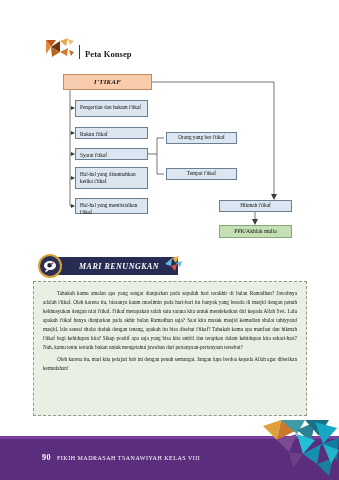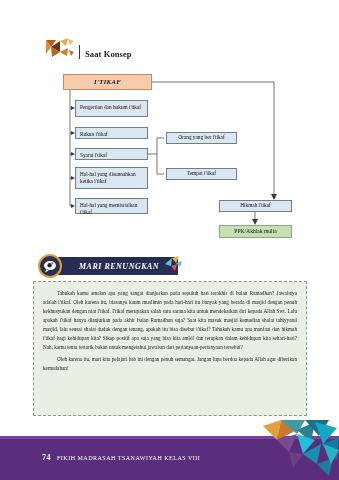--- a/index.html
+++ b/index.html
@@ -127,21 +127,21 @@
         <polygon points="0,2 5,9 0,16" fill="#e08a3c"></polygon>
         <polygon points="5,9 14,3 14,14" fill="#6d3410"></polygon>
         <polygon points="5,9 14,14 6,19" fill="#b5671f"></polygon>
         <polygon points="14,3 22,0 20,8" fill="#e9a84f"></polygon>
         <polygon points="14,14 22,10 21,18" fill="#d07c2c"></polygon>
         <polygon points="22,1 28,3 24,7" fill="#f0bd6a"></polygon>
         <polygon points="23,12 28,14 25,18" fill="#c96f24"></polygon>
       </svg>
     </span>
     <span class="pk-divider"></span>
-    <span class="pk-label">Saat Konsep</span>
+    <span class="pk-label">Peta Konsep</span>
   </div>
 
   <div class="map">
     <svg width="339" height="190">
       <g stroke="#3b3b3b" stroke-width="0.7" fill="none">
 
         <path d="M70 30 L70 146"></path>
         <path d="M70 48 L73 48"></path>
         <path d="M70 73 L73 73"></path>
         <path d="M70 94 L73 94"></path>
@@ -204,21 +204,21 @@
   </span>
 
   <div class="body-box">
     <p>Tahukah kamu amalan apa yang sangat dianjurkan pada sepuluh hari terakhir di bulan Ramadhan? Jawabnya adalah i'tikaf. Oleh karena itu, biasanya kaum muslimin pada hari-hari itu banyak yang berada di masjid dengan penuh kekhusyukan dengan niat i'tikaf. I'tikaf merupakan  salah satu sarana kita untuk mendekatkan diri kepada Allah Swt.  Lalu apakah i'tikaf hanya dianjurkan pada akhir bulan Ramadhan saja? Saat kita masuk masjid  kemudian shalat tahiyyatul masjid, lalu seusai shalat duduk dengan tenang,  apakah itu bisa disebut i'tikaf? Tahukah kamu apa manfaat dan hikmah i'tikaf bagi kehidupan kita?  Sikap positif apa saja yang bisa kita ambil dan terapkan dalam kehidupan kita sehari-hari? Nah, kamu tentu tertarik bukan untuk mengetahui jawaban dari pertanyaan-pertanyaan tersebut?</p>
     <p>Oleh karena itu, mari kita pelajari bab ini dengan penuh semangat. Jangan lupa berdoa kepada Allah agar diberikan kemudahan!</p>
   </div>
 
   <div class="footer-band">
     <div class="accent"></div>
     <div class="footer-text">
-      <span class="footer-page">74</span>
+      <span class="footer-page">90</span>
       <span>FIKIH MADRASAH TSANAWIYAH KELAS VIII</span>
     </div>
     <span class="footer-deco">
       <svg width="120" height="60" viewBox="0 0 120 60">
         <polygon points="44,6 62,0 58,20" fill="#e0a13c"></polygon>
         <polygon points="58,20 62,0 78,10" fill="#c87a2a"></polygon>
         <polygon points="62,0 86,0 78,14" fill="#3f9ba8"></polygon>
         <polygon points="78,10 96,2 92,22" fill="#2f7f94"></polygon>
         <polygon points="86,0 110,0 100,16" fill="#1b6f86"></polygon>
         <polygon points="58,20 78,14 70,32" fill="#7a4a92"></polygon>

